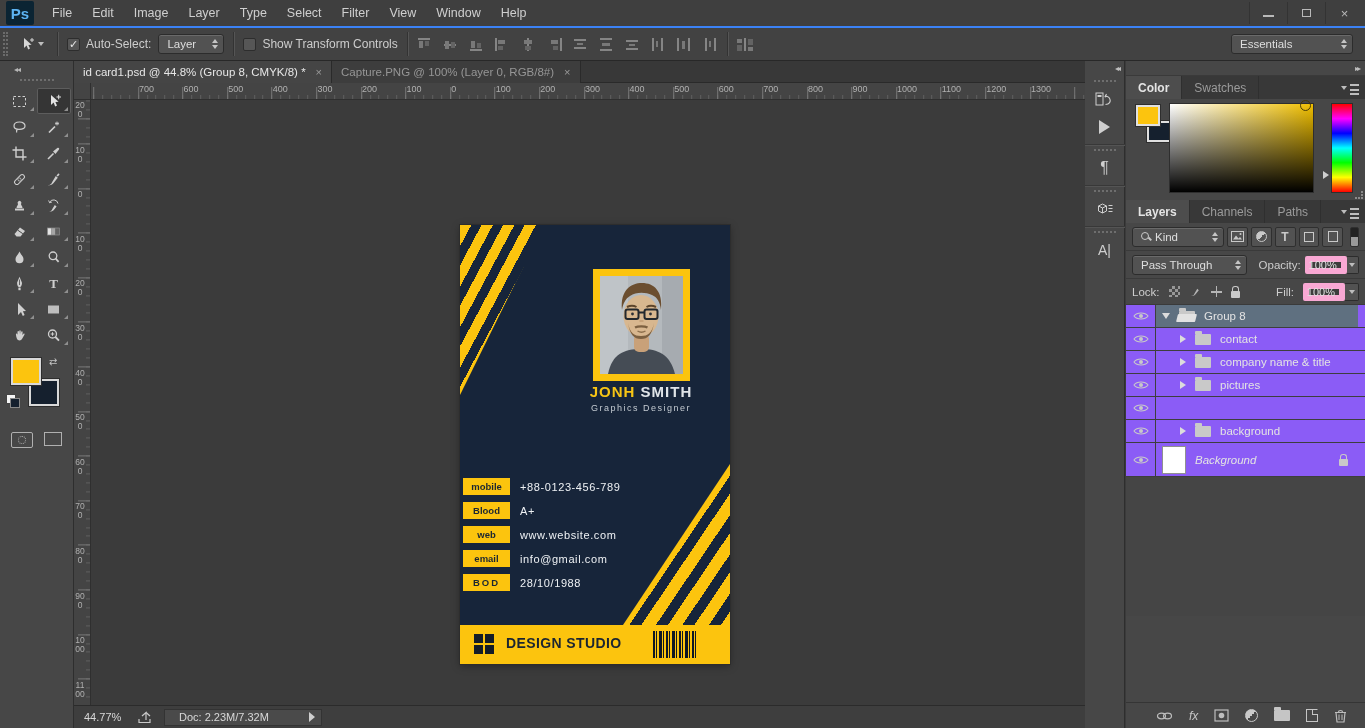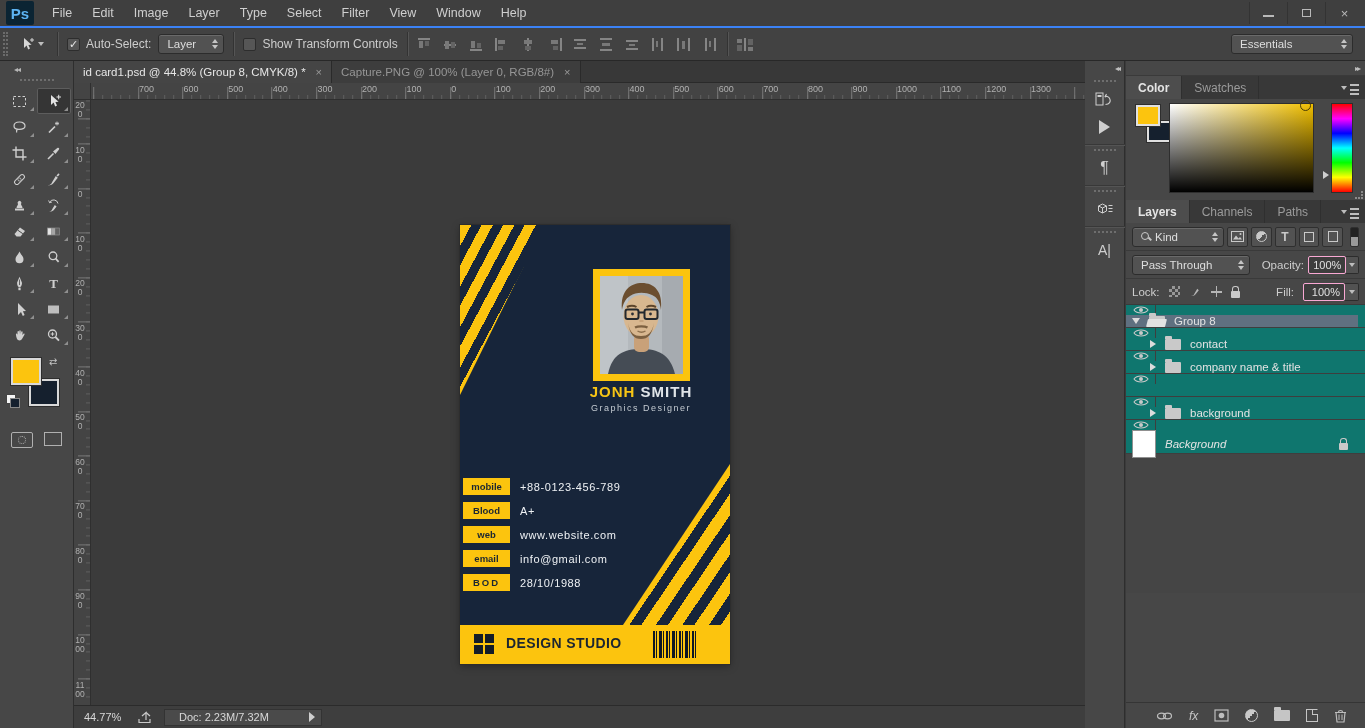--- a/index.html
+++ b/index.html
@@ -143,31 +143,31 @@
   .searchglyph::before{content:'';position:absolute;left:0;top:0;width:6px;height:6px;border:1.5px solid #c9c9c9;border-radius:50%;}
   .searchglyph::after{content:'';position:absolute;left:6.5px;top:6.5px;width:4px;height:1.5px;background:#c9c9c9;transform:rotate(45deg);}
   .fbtn{width:22px;height:20px;background:#525252;border:1px solid #2f2f2f;border-radius:2px;display:flex;align-items:center;justify-content:center;color:#c9c9c9;font-size:11px;}
   .halfcirc{width:11px;height:11px;border:1px solid #c9c9c9;border-radius:50%;background:linear-gradient(135deg,#c9c9c9 50%,transparent 50%);}
   .sqoutline{width:10px;height:10px;border:1px solid #c9c9c9;}
   .pages{position:relative;width:10px;height:11px;border:1px solid #c9c9c9;background:#525252;}
   .pages::before{content:'';position:absolute;left:3px;top:-4px;width:10px;height:11px;border:1px solid #c9c9c9;z-index:-1;}
   .ftoggle{width:9px;height:20px;margin-left:4px;background:linear-gradient(#222 50%,#9a9a9a 50%);border:1px solid #2f2f2f;border-radius:2px;}
   .lay-blend{height:28px;display:flex;align-items:center;padding:0 6px;border-bottom:1px solid #3a3a3a;background:#474747;font-size:11.5px;}
   .blendsel{width:130px;margin:0!important;}
-  .numfield{display:inline-flex;align-items:center;height:18px;background:#3d3d3d;border:1px solid #f9a8d4;border-radius:2px;padding:0 4px;color:#e0e0e0;font-size:11px;justify-content:flex-end;width:42px;}
+  .numfield{display:inline-flex;align-items:center;height:18px;background:#3d3d3d;border:6px solid #f9a8d4;border-radius:2px;padding:0 4px;color:#e0e0e0;font-size:11px;justify-content:flex-end;width:42px;}
   .numbtn{width:14px;height:18px;background:#525252;border:1px solid #2c2c2c;border-left:none;border-radius:0 2px 2px 0;display:flex;align-items:center;justify-content:center;}
   .lay-lock{height:26px;display:flex;align-items:center;padding:0 6px;gap:9px;border-bottom:1px solid #3a3a3a;background:#474747;font-size:11.5px;}
   .checker{width:11px;height:11px;background-image:linear-gradient(45deg,#a5a5a5 25%,transparent 25% 75%,#a5a5a5 75%),linear-gradient(45deg,#a5a5a5 25%,transparent 25% 75%,#a5a5a5 75%);background-size:6px 6px;background-position:0 0,3px 3px;opacity:.85;}
   .crossmove{position:relative;width:11px;height:11px;}
   .crossmove::before{content:'';position:absolute;left:5px;top:0;width:1.5px;height:11px;background:#b5b5b5;}
   .crossmove::after{content:'';position:absolute;left:0;top:5px;width:11px;height:1.5px;background:#b5b5b5;}
   .padlock{position:relative;width:9px;height:7px;background:#c9c9c9;margin-top:5px;border-radius:1px;}
   .padlock::before{content:'';position:absolute;top:-5px;left:1px;width:5px;height:5px;border:1.5px solid #c9c9c9;border-bottom:none;border-radius:3px 3px 0 0;}
   .lrows{background:#454545;}
-  .lrow{height:23px;display:flex;align-items:stretch;border-bottom:1px solid #3e3e3e;background:#0f766e;flex-direction:column;}
+  .lrow{height:23px;display:flex;align-items:stretch;border-bottom:1px solid #3e3e3e;background:#8b5cf6;}
   .lrow.tall{height:34px;}
   .eyecell{width:30px;display:flex;align-items:center;justify-content:center;border-right:1px solid #3e3e3e;flex:none;}
   .lcontent{flex:1;display:flex;align-items:center;padding-left:6px;gap:5px;margin-right:7px;}
   .lrow.sel .lcontent{background:#5f7080;}
   .lcontent.ind{padding-left:24px;}
   .tri{width:0;height:0;flex:none;}
   .tri.down{border-left:4.5px solid transparent;border-right:4.5px solid transparent;border-top:6px solid #dcdcdc;}
   .tri.right{border-top:4.5px solid transparent;border-bottom:4.5px solid transparent;border-left:6px solid #dcdcdc;}
   .folder{position:relative;width:16px;height:11px;background:#c9c9c9;border-radius:1px;margin:0 4px;flex:none;}
   .folder::before{content:'';position:absolute;top:-3px;left:0;width:7px;height:3px;background:#c9c9c9;border-radius:1px 1px 0 0;}
@@ -763,20 +763,33 @@
                 <span class="lname">company name &amp; title</span>
               </div>
           </div>
           <div class="lrow">
             <span class="eyecell">
                 <svg width="16" height="10" viewBox="0 0 16 10">
                   <path d="M1 5 C4 1 12 1 15 5 C12 9 4 9 1 5 Z" fill="none" stroke="#c9c9c9" stroke-width="1.1"></path>
                   <circle cx="8" cy="5" r="2" fill="#c9c9c9"></circle>
                 </svg>
               </span>
+            <div class="lcontent ind">
+                <span class="tri right"></span>
+                <span class="folder"></span>
+                <span class="lname">pictures</span>
+              </div>
+          </div>
+          <div class="lrow">
+            <span class="eyecell">
+                <svg width="16" height="10" viewBox="0 0 16 10">
+                  <path d="M1 5 C4 1 12 1 15 5 C12 9 4 9 1 5 Z" fill="none" stroke="#c9c9c9" stroke-width="1.1"></path>
+                  <circle cx="8" cy="5" r="2" fill="#c9c9c9"></circle>
+                </svg>
+              </span>
           </div>
           <div class="lrow">
             <span class="eyecell">
                 <svg width="16" height="10" viewBox="0 0 16 10">
                   <path d="M1 5 C4 1 12 1 15 5 C12 9 4 9 1 5 Z" fill="none" stroke="#c9c9c9" stroke-width="1.1"></path>
                   <circle cx="8" cy="5" r="2" fill="#c9c9c9"></circle>
                 </svg>
               </span>
             <div class="lcontent ind">
                 <span class="tri right"></span>

